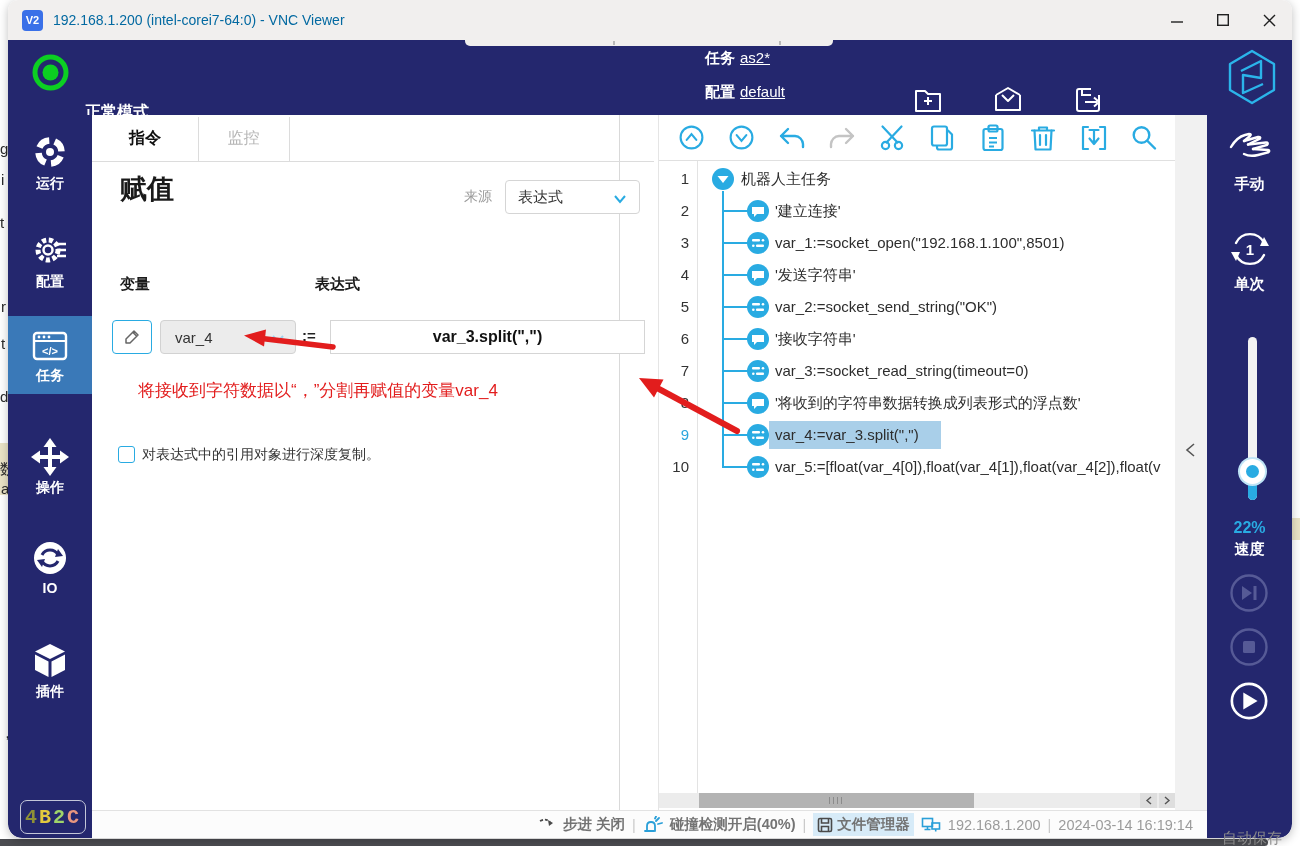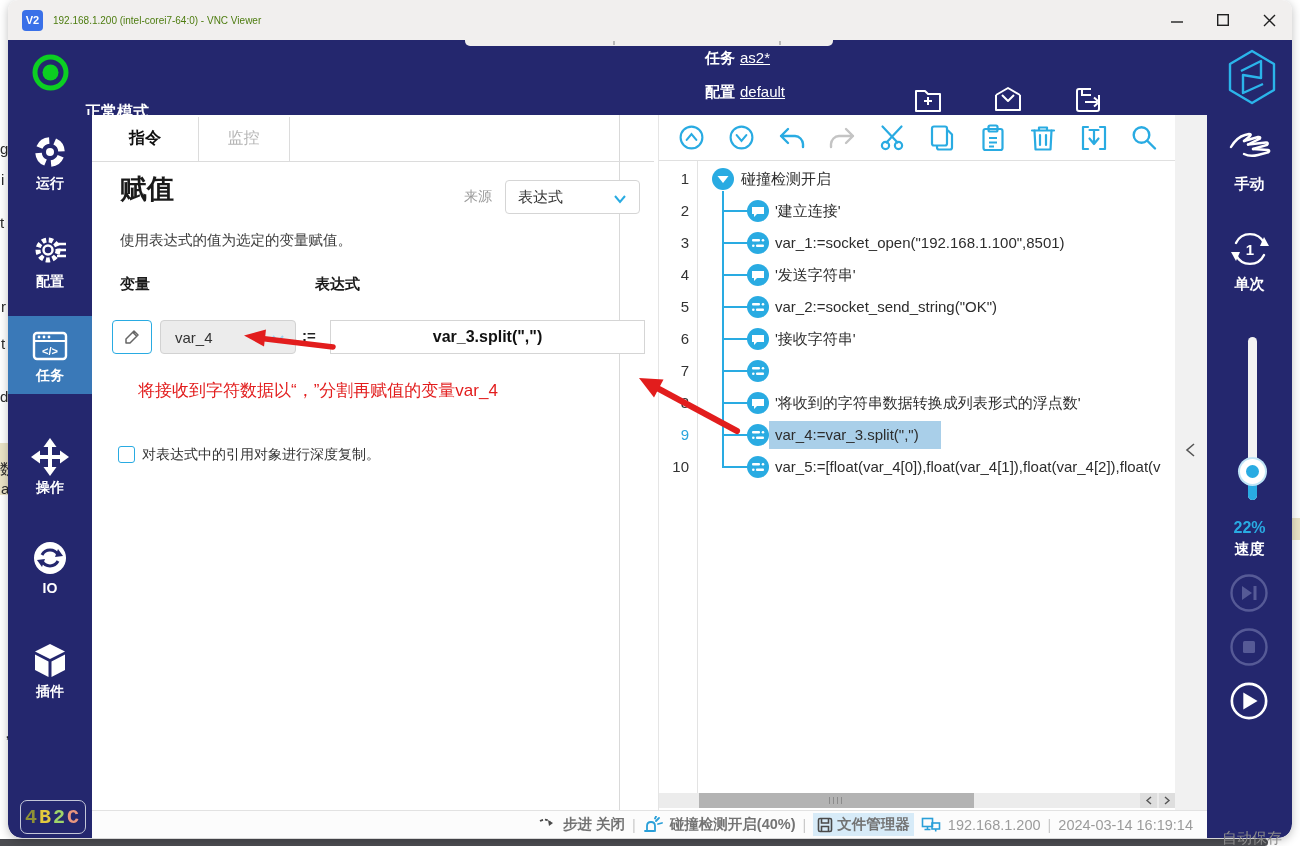--- a/index.html
+++ b/index.html
@@ -19,21 +19,21 @@
   
   #win { position:absolute; left:8px; top:0; width:1284px; height:838px;
          background:#fff; border-radius:10px 10px 14px 14px; overflow:hidden;
          box-shadow:0 2px 10px rgba(0,0,0,.25); z-index:2; }
 
   
   #titlebar { position:absolute; left:0; top:0; width:100%; height:40px; background:#f1efee;
               display:flex; align-items:center; }
   #vnc-logo { width:21px; height:21px; margin-left:14px; border-radius:4px; background:#3a70e8;
               color:#fff; font-size:11px; font-weight:bold; display:flex; align-items:center; justify-content:center; }
-  #win-title { margin-left:10px; font-size:10px; color:#4d7c0f; }
+  #win-title { margin-left:10px; font-size:14px; color:#0369a1; }
   .winctl { position:absolute; top:0; width:46px; height:40px; display:flex; align-items:center;
             justify-content:center; color:#202020; }
 
   
   #appheader { position:absolute; left:0; top:40px; width:100%; height:75px; background:#24276e; }
   #notch { position:absolute; left:457px; top:0; width:368px; height:6px; background:#f1efee;
            border-radius:0 0 5px 5px; }
   .notch-tick { position:absolute; top:1px; width:2px; height:4px; background:#b9b9b9; }
   #mode-text { position:absolute; left:77px; top:62px; color:#fff; font-size:16px; font-weight:bold; }
   .hdr-lbl { color:#fff; font-weight:bold; font-size:15px; }
@@ -310,21 +310,20 @@
 
     <div id="panel-title">赋值</div>
     <div id="source-label">来源</div>
     <div class="selectbox" style="left:413px;top:65px;width:135px;height:34px;padding-left:12px">
       <span>表达式</span>
       <svg class="abs" style="right:12px;top:13px" width="14" height="10">
           <polyline points="2,2 7,8 12,2" fill="none" stroke="#29abe2" stroke-width="2"></polyline>
         </svg>
     </div>
 
-    <div id="panel-desc">使用表达式的值为选定的变量赋值。</div>
 
     <div class="fieldlabel" style="left:28px">变量</div>
     <div class="fieldlabel" style="left:223px">表达式</div>
 
     <div id="edit-btn">
       <svg width="18" height="18" viewBox="0 0 18 18">
         <path d="M11,3 L15,7 L7,15 L3,15 L3,11 Z M10,4.5 L13.5,8" fill="none" stroke="#666" stroke-width="1.5" stroke-linejoin="round"></path>
       </svg>
     </div>
     <div class="selectbox" id="var-select" style="padding-left:14px">
@@ -438,21 +437,21 @@
     <div class="conn-h" style="top:287px"></div>
     <div class="conn-h" style="top:319px"></div>
     <div class="conn-h" style="top:351px"></div>
 
     <div class="trow" style="top:48px">
       <span class="tnum">1</span>
       <svg class="ticon" style="left:53px" width="22" height="22">
           <circle cx="11" cy="11" r="11" fill="#29abe2"></circle>
           <polygon points="5.5,8 16.5,8 11,15" fill="#fff"></polygon>
         </svg>
-      <span class="ttext" style="left:82px">碰撞检测开启</span>
+      <span class="ttext" style="left:82px">机器人主任务</span>
     </div>
 
     <div class="trow" style="top:80px">
       <span class="tnum">2</span>
       <svg class="ticon" style="left:88px" width="22" height="22">
           <circle cx="11" cy="11" r="11" fill="#29abe2"></circle>
           <path d="M5,7 h12 v7 h-7 l-3,3 v-3 h-2 z" fill="#fff"></path>
         </svg>
       <span class="ttext">'建立连接'</span>
     </div>
@@ -507,20 +506,21 @@
       <span class="tnum">7</span>
       <svg class="ticon" style="left:88px" width="22" height="22">
           <circle cx="11" cy="11" r="11" fill="#29abe2"></circle>
           <g fill="#fff">
             <rect x="5" y="7" width="8" height="2.4" rx="1"></rect>
             <circle cx="16" cy="8.2" r="1.3"></circle>
             <rect x="9" y="12.5" width="8" height="2.4" rx="1"></rect>
             <circle cx="6.3" cy="13.7" r="1.3"></circle>
           </g>
         </svg>
+      <span class="ttext">var_3:=socket_read_string(timeout=0)</span>
     </div>
 
     <div class="trow" style="top:272px">
       <span class="tnum">8</span>
       <svg class="ticon" style="left:88px" width="22" height="22">
           <circle cx="11" cy="11" r="11" fill="#29abe2"></circle>
           <path d="M5,7 h12 v7 h-7 l-3,3 v-3 h-2 z" fill="#fff"></path>
         </svg>
       <span class="ttext">'将收到的字符串数据转换成列表形式的浮点数'</span>
     </div>

